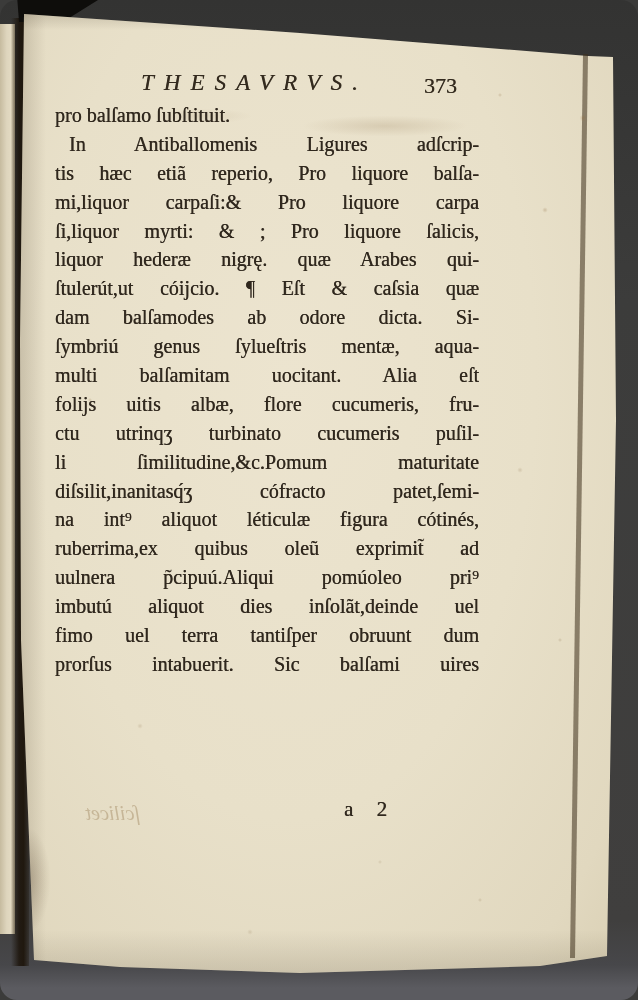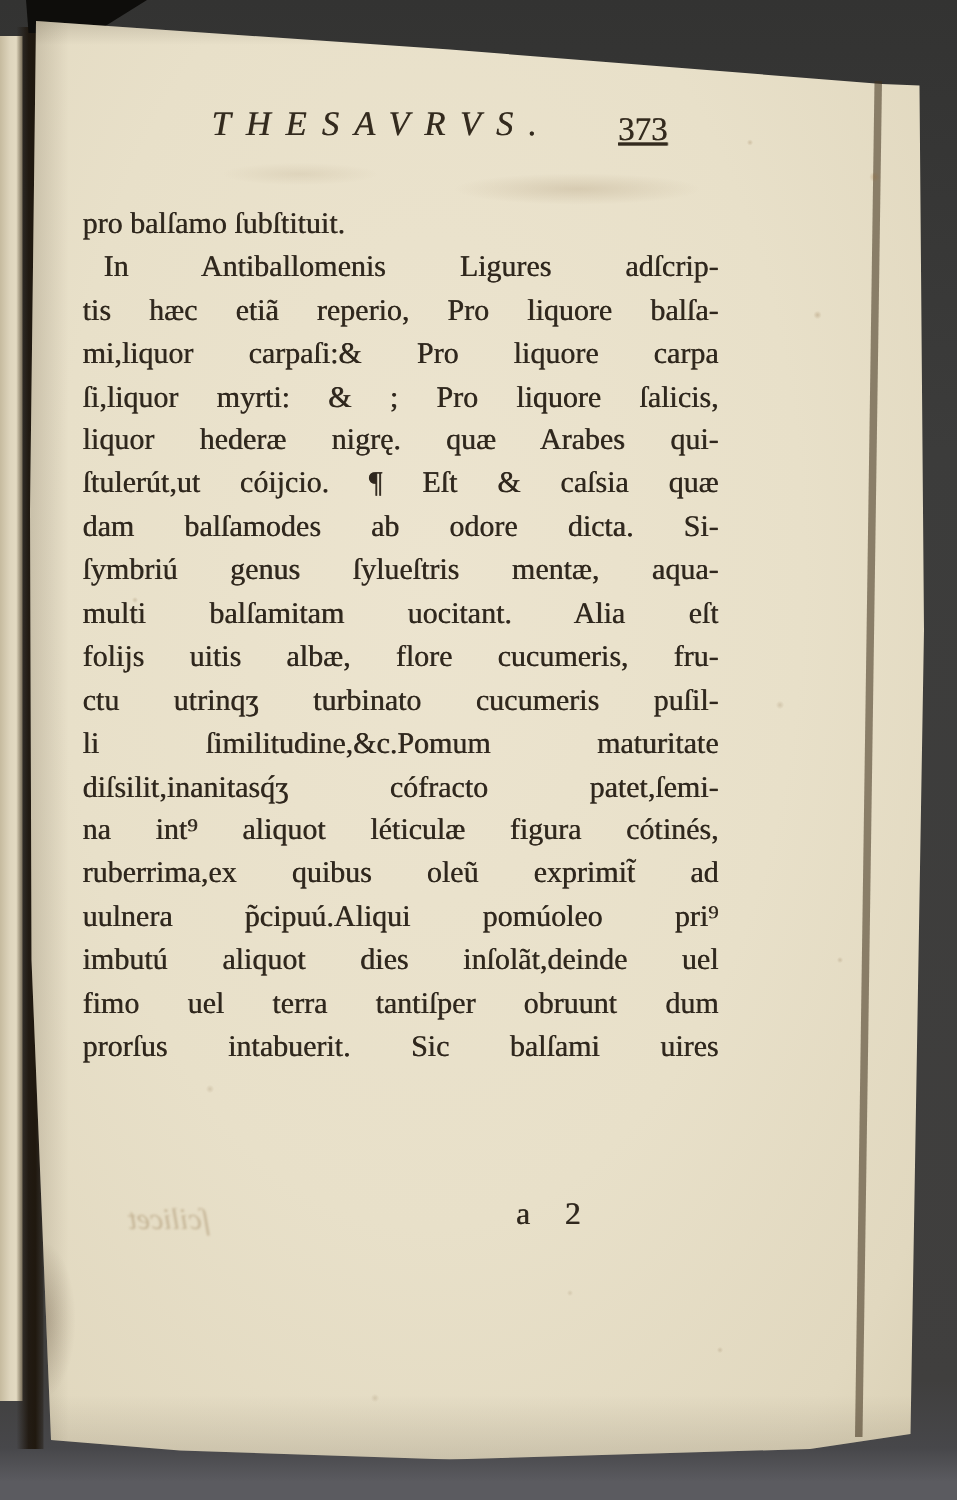--- a/index.html
+++ b/index.html
@@ -4,20 +4,21 @@
 <style>
   html,body{margin:0;padding:0;}
   body{
     width:638px;height:1000px;overflow:hidden;
     background:#3b3b3a;
     font-family:"Liberation Serif","DejaVu Serif",serif;
   }
   .canvas{
     position:absolute;left:0;top:0;width:638px;height:1000px;
     background:linear-gradient(180deg,#333332 0%,#3c3c3b 30%,#403f3e 92%,#47474a 96.5%,#5b5b60 98.8%,#5b5b60 100%);
+    border-radius:17px;
   }
   
   .sliver{
     position:absolute;left:0;top:24px;width:15px;height:910px;
     background:linear-gradient(90deg,#c6bb9f 0%,#ded5bd 45%,#e2d9c1 70%,#bdb194 100%);
   }
   
   .gutter{
     position:absolute;left:11px;top:18px;width:18px;height:948px;
     background:linear-gradient(90deg,rgba(24,17,9,0) 0%,rgba(28,20,11,.85) 45%,rgba(30,22,12,.95) 70%,rgba(30,22,12,.35) 100%);
@@ -70,31 +71,30 @@
       radial-gradient(4px 4px at 250px 932px,rgba(120,90,50,.16),rgba(120,90,50,0) 70%),
       radial-gradient(3px 3px at 380px 862px,rgba(120,90,50,.16),rgba(120,90,50,0) 70%);
   }
   .running-head{position:absolute;left:55px;top:70px;width:424px;height:30px;color:#332a1e;}
   .head-title{
     position:absolute;left:86px;top:0;
     font-style:italic;font-size:23px;letter-spacing:10px;
     text-shadow:.3px 0 0 rgba(51,42,30,.8);
   }
   .page-number{
-    position:absolute;left:357px;top:3px;font-size:22px;
+    position:absolute;left:369px;top:3px;font-size:22px;
     text-shadow:.3px 0 0 rgba(51,42,30,.8);
-    text-decoration:underline;
   }
   .text-block{
     position:absolute;left:55px;top:101px;width:424px;
     color:#2f271d;font-size:20px;line-height:28.9px;
     text-shadow:.35px 0 0 rgba(47,39,29,.85);
   }
   .line{height:28.9px;text-align:justify;text-align-last:justify;overflow:hidden;}
-  .line.left{text-align:center;text-align-last:left;margin-top:34px;}
+  .line.left{text-align:center;text-align-last:left;}
   .signature{
     position:absolute;left:344px;top:797px;
     color:#2f271d;font-size:21px;word-spacing:18px;
     text-shadow:.35px 0 0 rgba(47,39,29,.85);
   }
   .ghost{
     position:absolute;left:56px;top:802px;width:84px;
     transform:scaleX(-1);
     color:rgba(148,118,76,.38);filter:blur(.7px);
     font-size:20px;font-style:italic;

